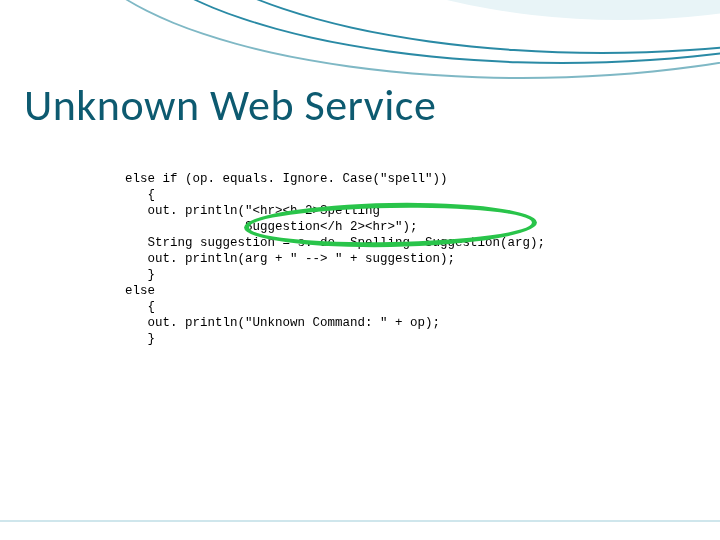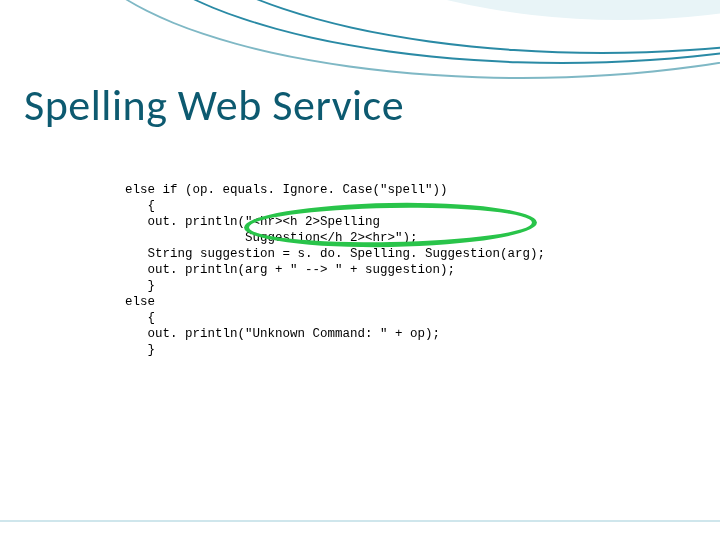--- a/index.html
+++ b/index.html
@@ -3,35 +3,35 @@
 <meta charset="utf-8">
 <style>
   html,body{margin:0;padding:0;width:720px;height:540px;background:#fff;font-family:Calibri,Arial,sans-serif;overflow:hidden;position:relative}
   .decor{position:absolute;top:-40px;right:-30px;width:520px;height:140px;pointer-events:none}
   .wave{position:absolute;border:2px solid;border-radius:50%;width:900px;height:300px}
   .w1{border-color:#2a8aa5;top:-200px;left:-120px}
   .w2{border-color:#2a8aa5;top:-210px;left:-80px}
   .w3{border-color:#7fb8c5;top:-185px;left:-160px}
   .fill{position:absolute;background:#e8f4f7;width:900px;height:260px;border-radius:0 0 50% 50%/0 0 100% 100%;top:-200px;left:-60px}
   .title{position:absolute;left:24px;top:78px;font-size:44px;color:#0d5a70;font-weight:400;letter-spacing:0.5px}
-  .code{position:absolute;left:125px;top:166px;font-family:"Courier New",monospace;font-size:12.5px;line-height:16px;color:#000;white-space:pre}
+  .code{position:absolute;left:125px;top:155px;font-family:"Courier New",monospace;font-size:12.5px;line-height:16px;color:#000;white-space:pre}
   .oval{position:absolute;left:244px;top:203px;width:283px;height:34px;border:5px solid #29c44a;border-radius:50%;transform:rotate(-1deg)}
   .footer-line{position:absolute;left:0;right:0;bottom:18px;height:2px;background:#cfe6ec}
 </style>
 </head>
 <body>
 
 <div class="decor">
   <div class="fill"></div>
   <div class="wave w1"></div>
   <div class="wave w2"></div>
   <div class="wave w3"></div>
 </div>
 
-<div class="title">Spelling Web Service</div>
+<div class="title">Unknown Web Service</div>
 
 <div class="code">
 <span>else if (op. equals. Ignore. Case("spell"))</span>
 <span>   {</span>
 <span>   out. println("&lt;hr&gt;&lt;h 2&gt;Spelling</span>
 <span>                Suggestion&lt;/h 2&gt;&lt;hr&gt;");</span>
 <span>   String suggestion = s. do. Spelling. Suggestion(arg);</span>
 <span>   out. println(arg + " --&gt; " + suggestion);</span>
 <span>   }</span>
 <span>else</span>

